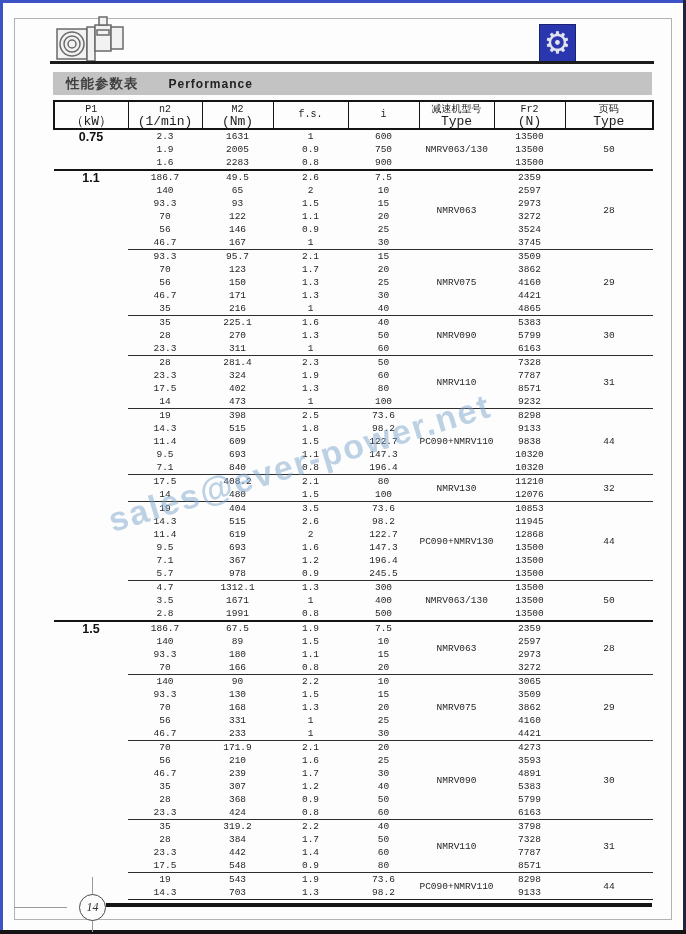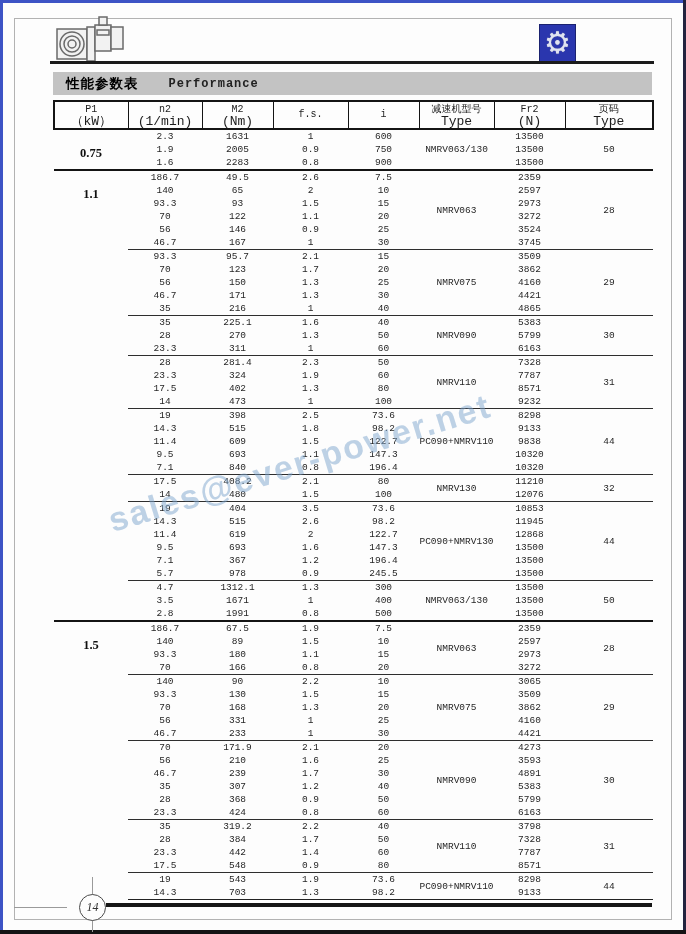--- a/index.html
+++ b/index.html
@@ -24,38 +24,38 @@
   .brand-logo { position:absolute; left:539px; top:24px; width:37px; height:38px;
                 background:#2a36ae; border:1px solid #1b2270; display:flex;
                 align-items:center; justify-content:center; }
   .brand-logo .gear-glyph { color:#dfe3f2; font-size:30px; line-height:30px;
                             font-family:"DejaVu Sans", sans-serif; text-shadow:0 0 1px #99a; }
 
   .top-rule { position:absolute; left:50px; top:61px; width:604px; height:3px; background:#1b1b1b; }
 
   .title-bar { position:absolute; left:53px; top:72px; width:599px; height:23px;
                background:#c3c3c3; display:flex; align-items:center; padding-left:13px; }
-  .title-cn { font-weight:bold; font-size:13.5px; color:#000000; letter-spacing:1px; }
-  .title-en { font-family:Liberation Mono, monospace; font-weight:bold; font-size:12px;
+  .title-cn { font-weight:bold; font-size:13.5px; color:#404040; letter-spacing:1px; }
+  .title-en { font-family:Liberation Sans, sans-serif; font-weight:bold; font-size:12px;
               color:#222; margin-left:30px; letter-spacing:1px; }
 
   
   .perf-table-wrap { position:absolute; left:53px; top:100px; width:599px; }
   table { border-collapse:collapse; table-layout:fixed; width:599px; }
   thead td { border:1.5px solid #141414; height:28px; padding:0; }
   thead { border:2px solid #141414;margin-top:24px; }
   .hcell { display:flex; flex-direction:column; align-items:center; justify-content:center;
            height:100%; }
   .h1 { font-family:"Liberation Mono", monospace; font-size:10px; color:#1d1d1d; line-height:12px; }
   .h2 { font-family:"Liberation Mono", monospace; font-size:13px;  color:#1d1d1d; line-height:11px; }
   tbody td { height:13px; font-family:"Liberation Mono", monospace; font-size:9.5px;
              line-height:13px; text-align:center; color:#262626; padding:0;
              white-space:nowrap; overflow:hidden; }
-  td.p1-cell { vertical-align:top; font-family:Liberation Serif, serif;
-               font-weight:bold; font-size:12.5px; color:#101010; padding-top:17px; }
+  td.p1-cell { vertical-align:top; font-family:Liberation Sans, sans-serif;
+               font-weight:bold; font-size:12.5px; color:#101010; padding-top:1px; }
   td.type-cell, td.page-cell { vertical-align:middle; }
   tr.group-start td { border-top:1px solid #2e2e2e; }
   tr.block-start td { border-top:2px solid #141414; }
   td.end-cell { border-bottom:1.5px solid #222; }
 
   
   .watermark { position:absolute; left:115px; top:400px; width:470px; height:140px;
                transform:rotate(-17deg); transform-origin:left bottom;
                font-family:"Liberation Sans", sans-serif; font-weight:bold;
                font-size:34px; color:rgba(125,165,205,0.5); letter-spacing:2px;

